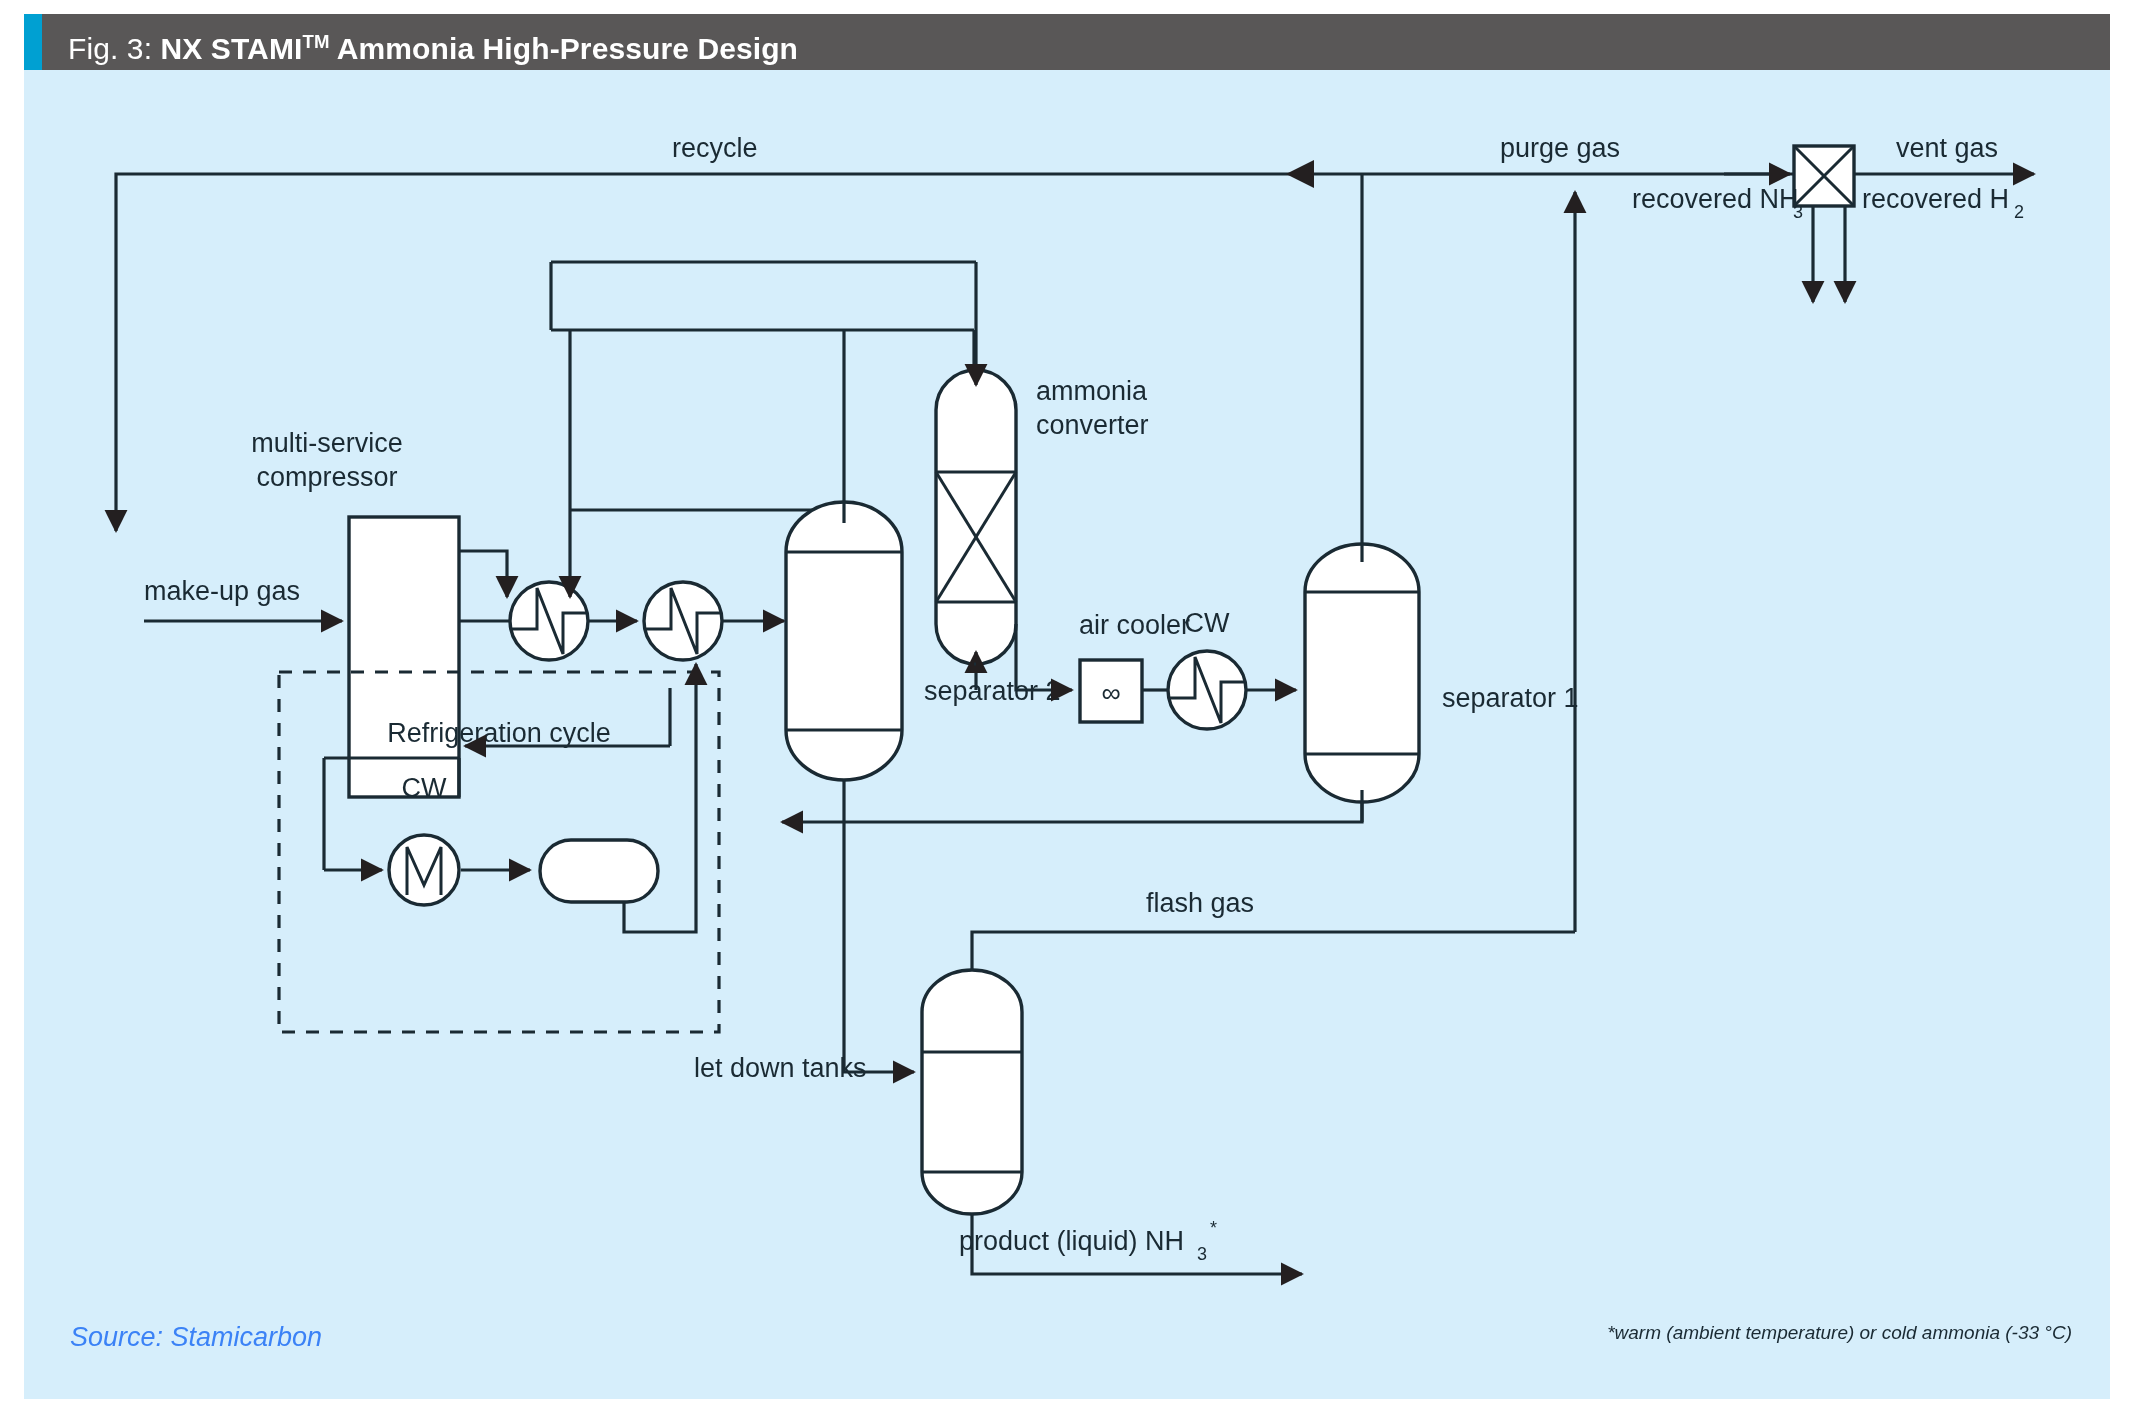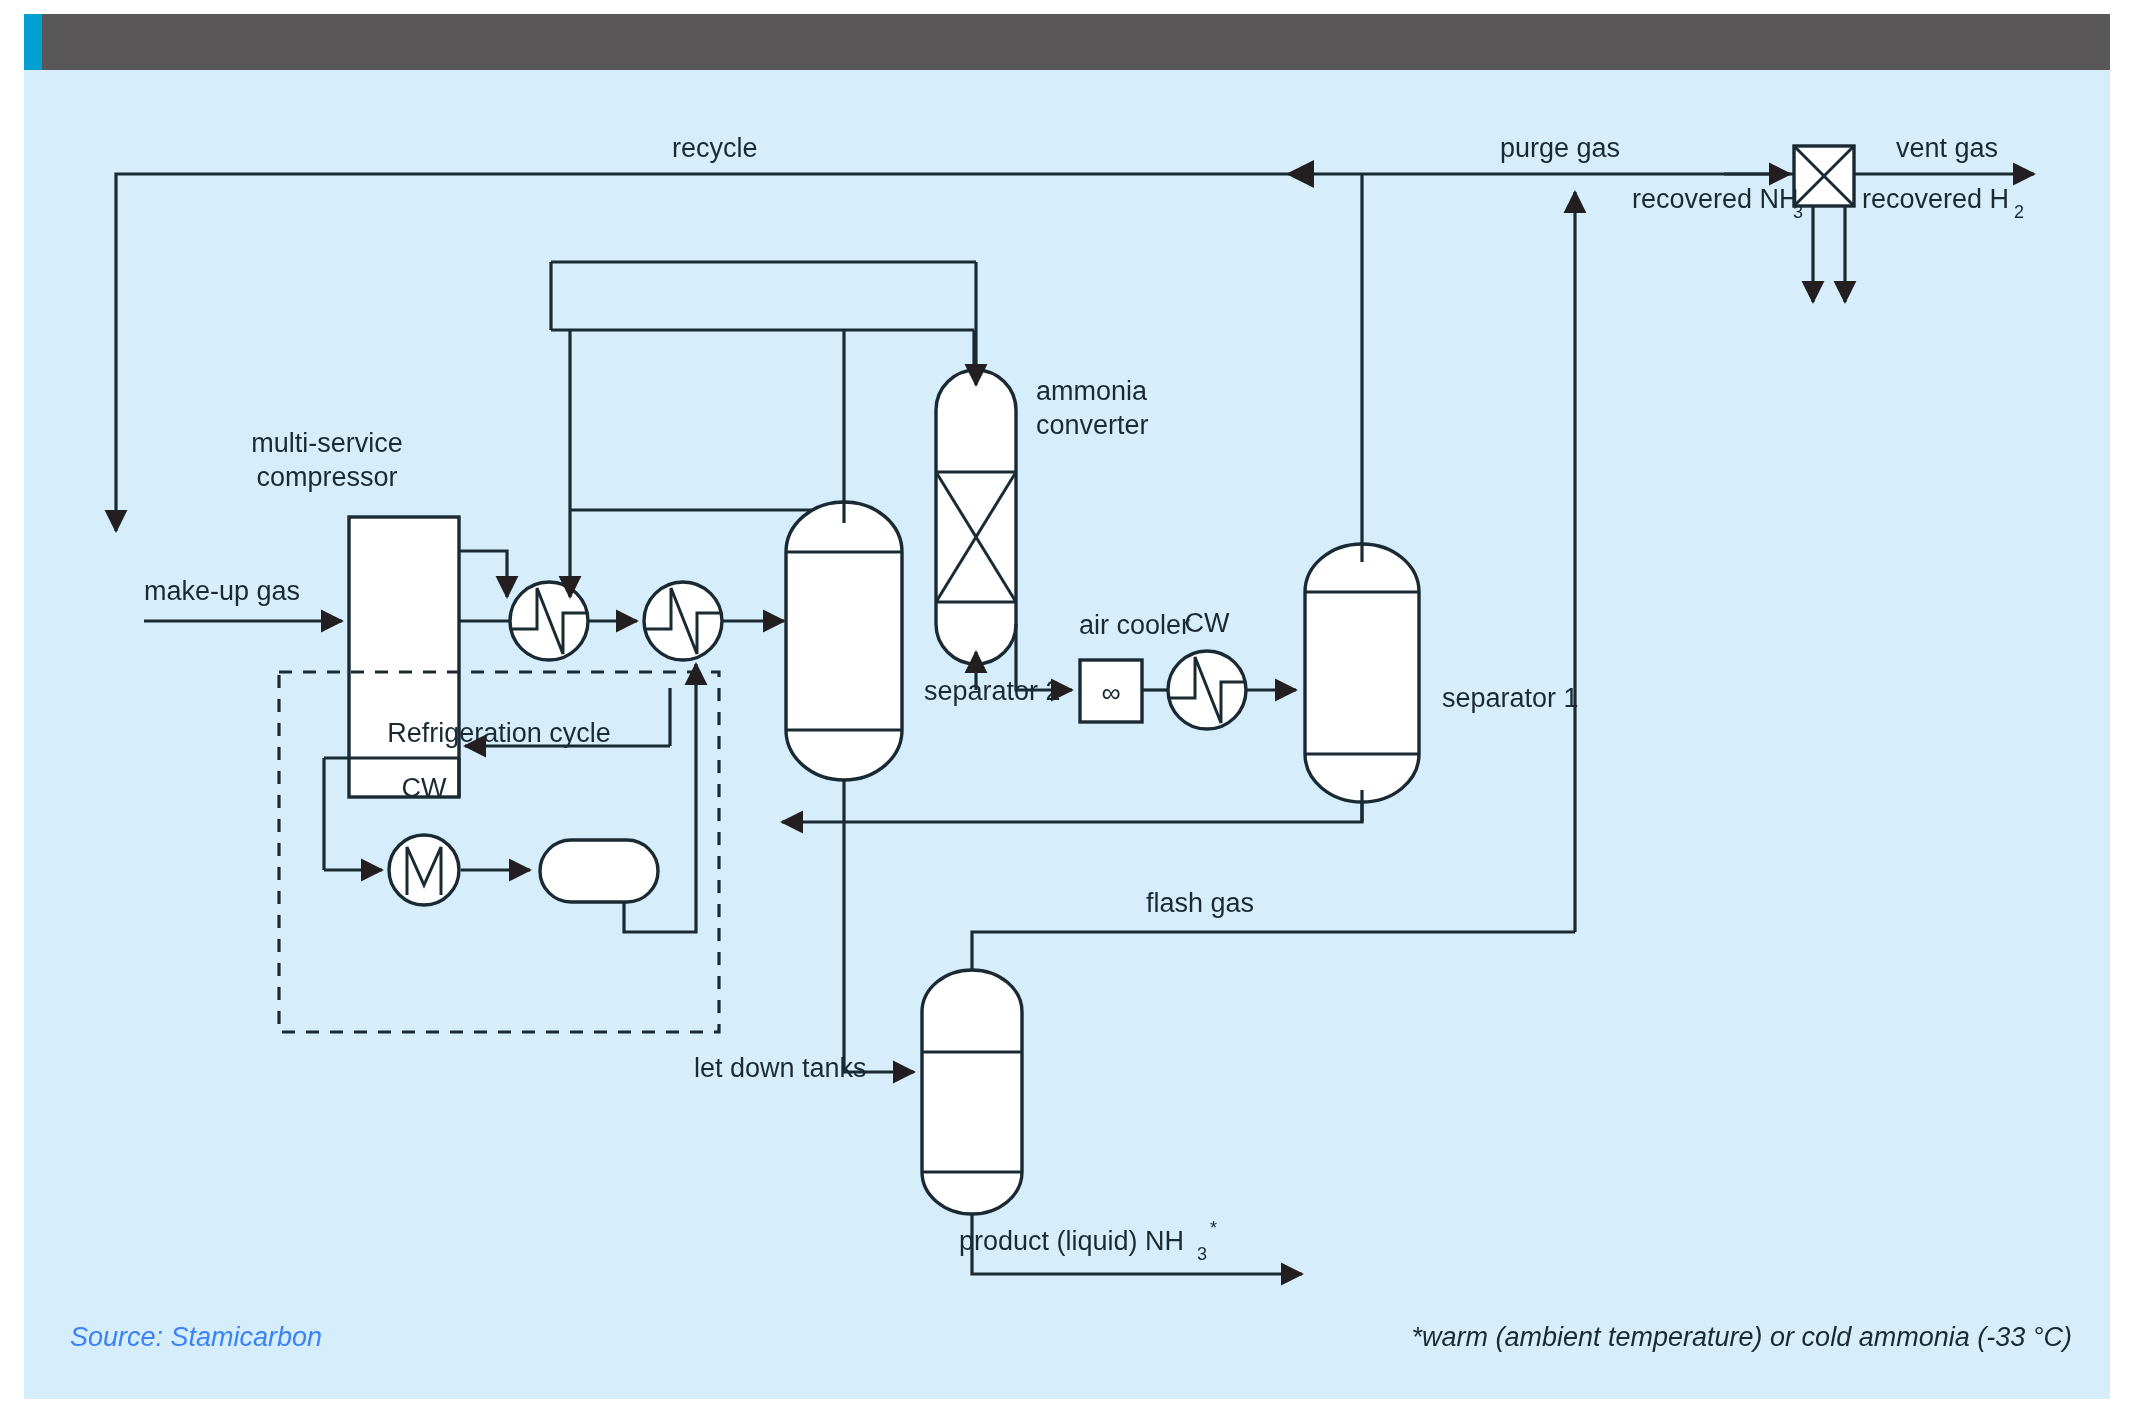--- a/index.html
+++ b/index.html
@@ -21,31 +21,32 @@
   .ln{stroke:#1a2a33;stroke-width:3.2;fill:none;stroke-linecap:butt;}
   .eq{stroke:#1a2a33;stroke-width:3.4;fill:#ffffff;}
   .eqline{stroke:#1a2a33;stroke-width:3.0;fill:none;}
   .dash{stroke:#1a2a33;stroke-width:3.2;fill:none;stroke-dasharray:13 11;}
   .arrowhead{fill:#231f20;stroke:none;}
   .lbl{font-family:"Liberation Sans",sans-serif;font-size:27px;fill:#1a2a33;}
   .lbl-sub{font-family:"Liberation Sans",sans-serif;font-size:18px;fill:#1a2a33;}
   .sym{font-family:"Liberation Sans",sans-serif;font-size:27px;fill:#1a2a33;}
   
   #footer-left{position:absolute;left:70px;top:1322px;font-style:italic;font-size:27px;color:#3b82f6;}
-  #footer-right{position:absolute;right:62px;top:1322px;font-style:italic;font-size:27px;color:#1a2a33;text-align:right;white-space:nowrap;}
+  #footer-right{position:absolute;right:62px;top:1322px;font-style:italic;font-size:19px;color:#1a2a33;text-align:right;white-space:nowrap;}
 </style>
 </head>
 <body>
 
 <div id="page">
 
   <div id="canvas"></div>
 
   <div id="titlebar">
     <div id="title-accent"></div>
+    <div id="title-text"><span class="lead">Fig. 3: </span><span class="bold">NX STAMI</span><span class="bold sup">TM</span><span class="bold"> Ammonia High-Pressure Design</span></div>
   </div>
 
   <div id="diagram">
   <svg width="2086" height="1260" viewBox="0 0 2086 1260" xmlns="http://www.w3.org/2000/svg">
 
     <defs>
       <marker id="ah" viewBox="0 0 12 12" refX="11" refY="6" markerWidth="7.2" markerHeight="7.2" orient="auto-start-reverse">
         <path d="M0,0 L12,6 L0,12 z" class="arrowhead"></path>
       </marker>
     </defs>

